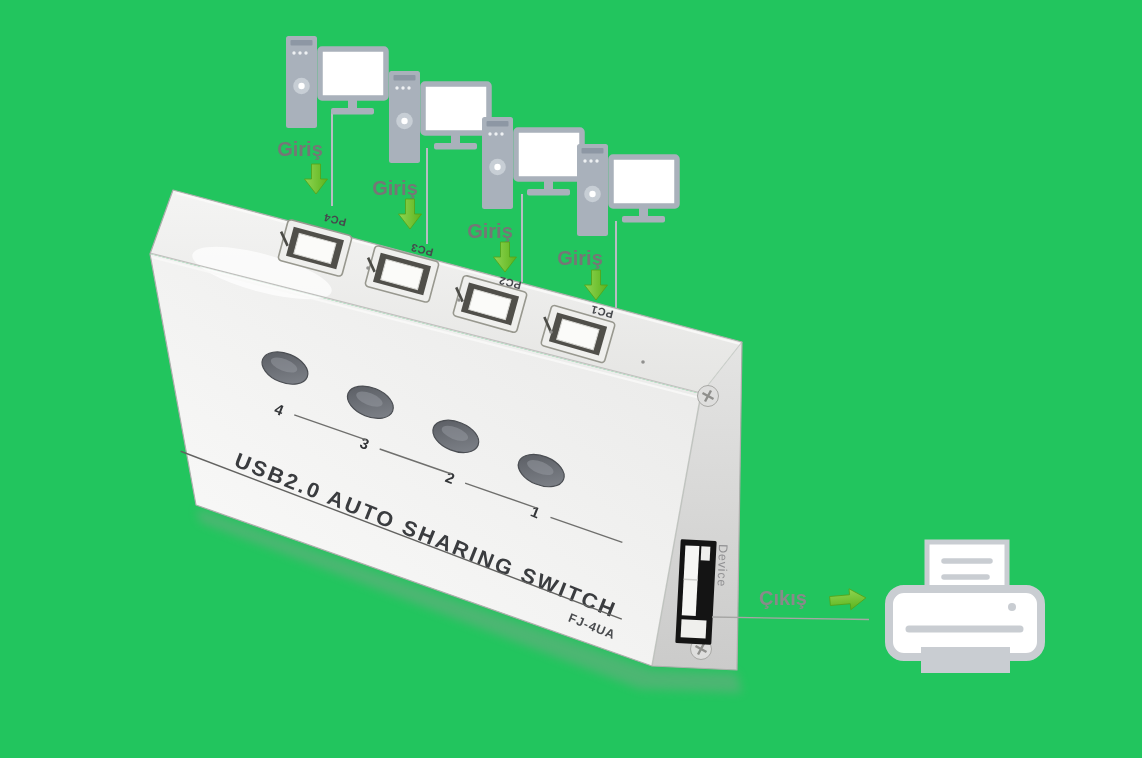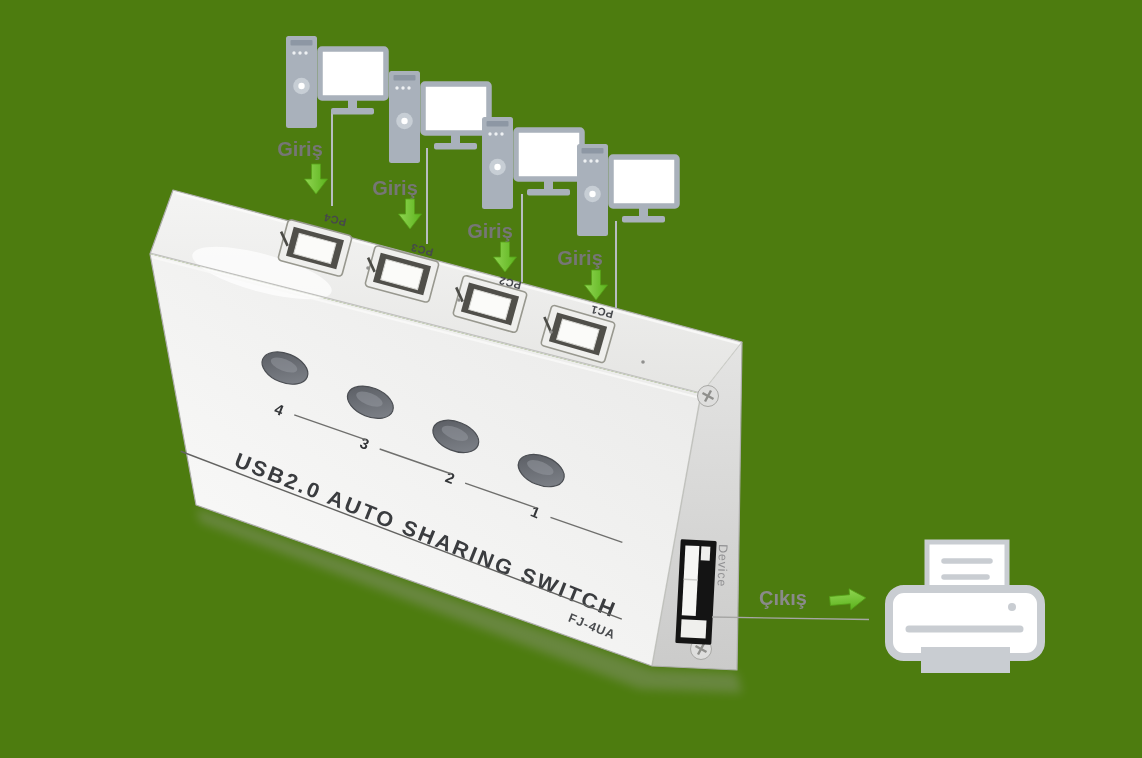--- a/index.html
+++ b/index.html
@@ -1,16 +1,16 @@
 <!DOCTYPE html>
 <html><head>
 <meta charset="utf-8">
 <style>
   html,body{margin:0;padding:0;background:#ffffff;}
-  .stage{position:relative;width:1142px;height:758px;background:#4d7c0f;overflow:hidden;
+  .stage{position:relative;width:1142px;height:758px;background:#22c55e;overflow:hidden;
          font-family:"Liberation Sans",sans-serif;}
   svg{position:absolute;left:0;top:0;}
   text{font-family:"Liberation Sans",sans-serif;}
   .t-giris{font-size:20px;font-weight:bold;fill:#767676;}
   .t-cikis{font-size:20px;font-weight:bold;fill:#8a8a8a;}
   .t-title{font-size:21px;font-weight:bold;fill:#3a3c3f;letter-spacing:2.5px;}
   .t-model{font-size:12.5px;font-weight:bold;fill:#4a4c4f;letter-spacing:1px;}
   .t-port{font-size:11px;font-weight:bold;fill:#46484c;letter-spacing:.5px;}
   .t-num{font-size:15px;font-weight:bold;fill:#333538;}
   .t-device{font-size:12.5px;fill:#919193;letter-spacing:.8px;}

